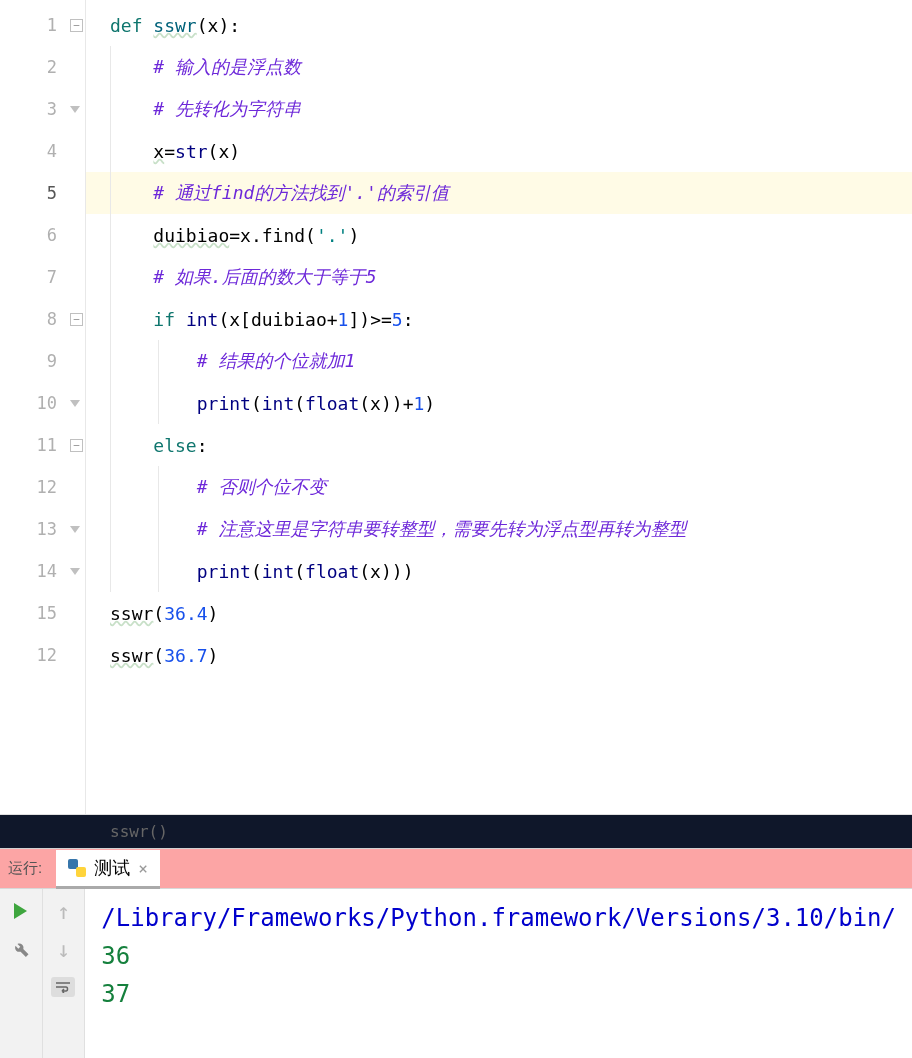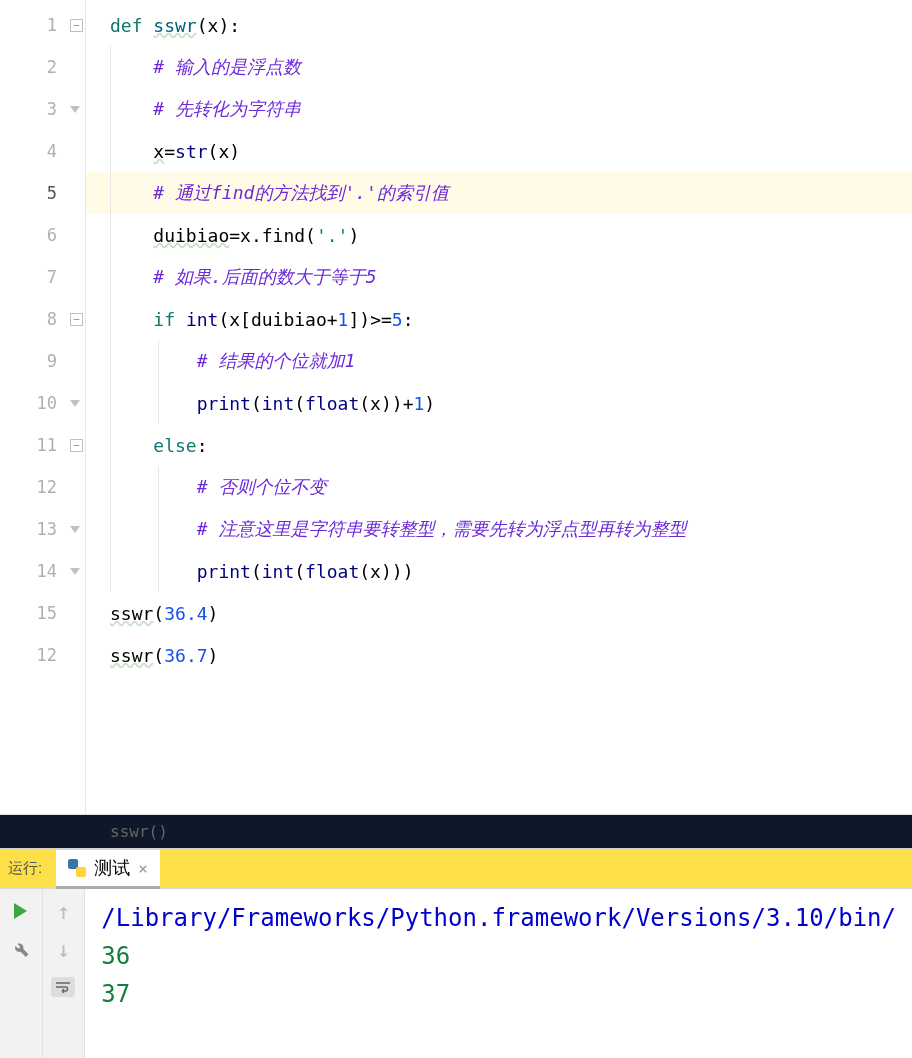--- a/index.html
+++ b/index.html
@@ -111,21 +111,21 @@
   font-size: 16px;
 }
 .run-panel {
   border-top: 1px solid #d0d0d0;
   display: flex;
   flex-direction: column;
   height: 210px;
 }
 .run-tabs {
   height: 40px;
-  background: #fde047;
+  background: #fca5a5;
   display: flex;
   align-items: center;
   padding-left: 8px;
   gap: 14px;
   border-bottom: 1px solid #d8d8d8;
 }
 .run-label {
   color: #555;
   font-size: 15px;
   font-family: -apple-system, "Helvetica Neue", sans-serif;

